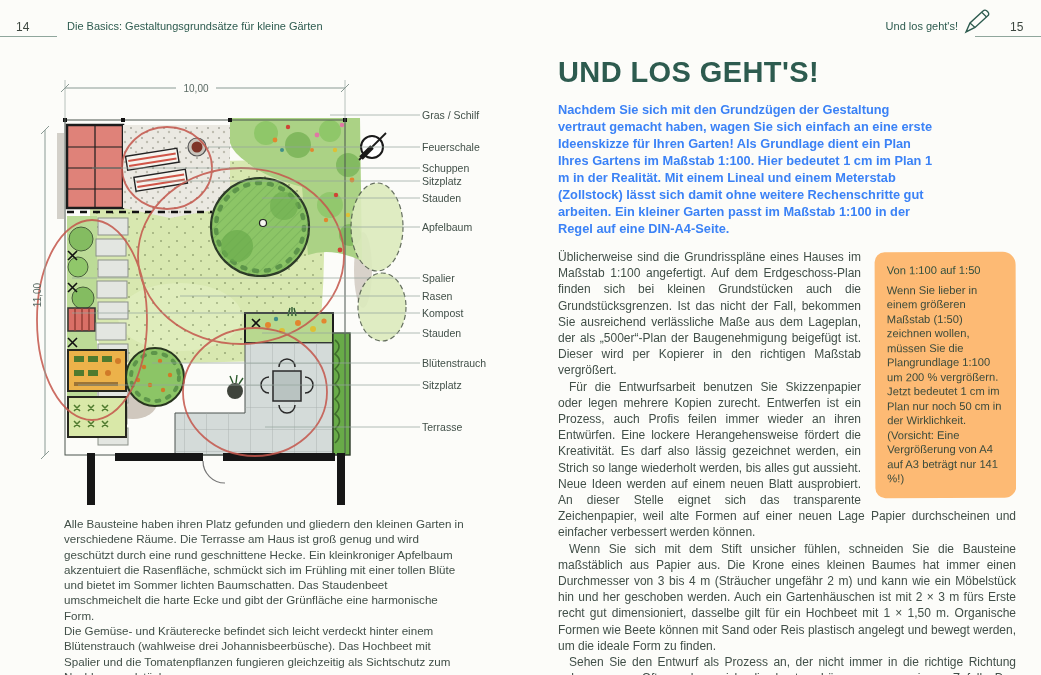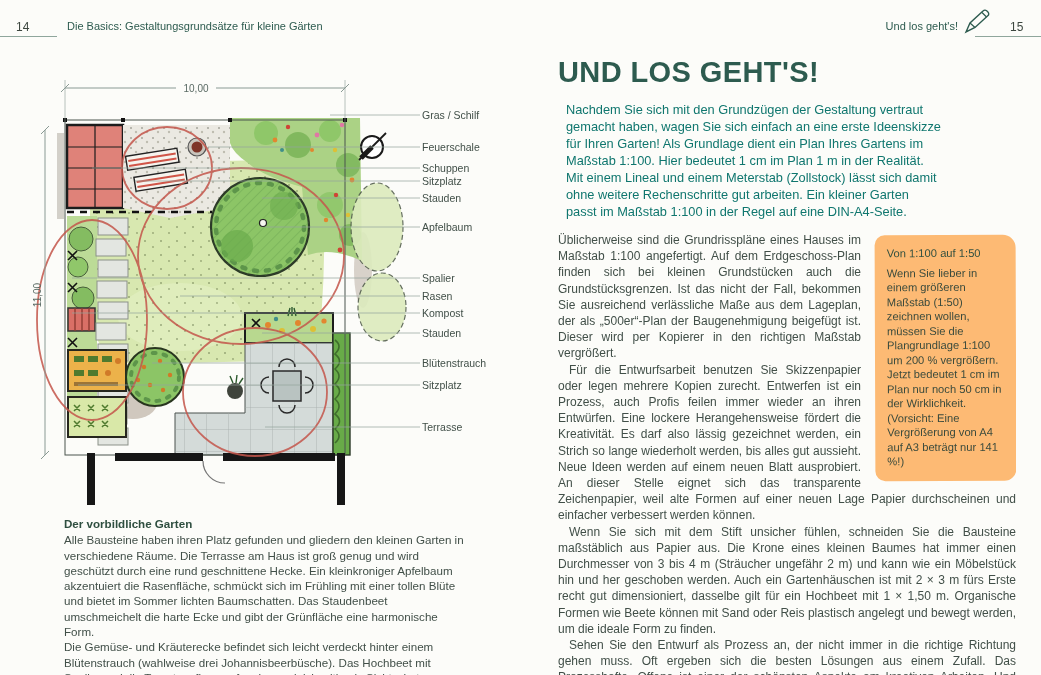--- a/index.html
+++ b/index.html
@@ -10,21 +10,21 @@
   .hdr-title{position:absolute;top:20px;font-size:11px;color:#2d5b4f;}
   
   .plan-label{position:absolute;left:422px;font-size:10.5px;color:#414f48;white-space:nowrap;}
   .caption{position:absolute;left:64px;top:516px;width:402px;height:159px;overflow:hidden;
            font-size:11.6px;line-height:15.3px;color:#414f48;}
   .caption .cap-title{font-weight:bold;color:#2f4f40;margin:0 0 1px 0;}
   .caption p{margin:0;}
   
   .rp{position:absolute;left:558px;top:56px;width:458px;height:619px;overflow:hidden;}
   .rp h1{margin:0 0 12px 0;font-size:29px;letter-spacing:.4px;color:#2d5b4f;font-weight:bold;}
-  .intro{width:376px;font-size:12.8px;line-height:17px;color:#0f766e;margin:0 0 12px 8px;}
+  .intro{width:376px;font-size:12.8px;line-height:17px;color:#3b82f6;margin:0 0 12px 0;font-weight:bold;}
   .body-text{font-size:12px;line-height:16.2px;color:#414f48;text-align:justify;}
   .body-text p{margin:0;}
   .body-text p.ind{text-indent:11px;}
   .infobox{float:right;width:117px;padding:11px 12px 12px 12px;margin:3px 0 10px 14px;
            background:#fdba74;border-radius:10px 13px 12px 10px;font-size:11.2px;
            line-height:14.5px;color:#3a4a3c;text-align:left;transform:rotate(-.2deg);}
   .infobox .bt{margin-bottom:5px;color:#33503f;}
   svg text{font-family:"Liberation Sans",sans-serif;}
 </style>
 </head>
@@ -287,21 +287,20 @@
 <div class="plan-label" style="top:221px;">Apfelbaum</div>
 <div class="plan-label" style="top:272px;">Spalier</div>
 <div class="plan-label" style="top:290px;">Rasen</div>
 <div class="plan-label" style="top:307px;">Kompost</div>
 <div class="plan-label" style="top:327px;">Stauden</div>
 <div class="plan-label" style="top:357px;text-align:right;">Blütenstrauch</div>
 <div class="plan-label" style="top:379px;">Sitzplatz</div>
 <div class="plan-label" style="top:421px;">Terrasse</div>
 
 <div class="caption">
-  <div class="cap-title">Der vorbildliche Garten</div>
   <p>Alle Bausteine haben ihren Platz gefunden und gliedern den kleinen Garten in verschiedene Räume. Die Terrasse am Haus ist groß genug und wird geschützt durch eine rund geschnittene Hecke. Ein kleinkroniger Apfelbaum akzentuiert die Rasenfläche, schmückt sich im Frühling mit einer tollen Blüte und bietet im Sommer lichten Baumschatten. Das Staudenbeet umschmeichelt die harte Ecke und gibt der Grünfläche eine harmonische Form.</p>
   <p>Die Gemüse- und Kräuterecke befindet sich leicht verdeckt hinter einem Blütenstrauch (wahlweise drei Johannisbeerbüsche). Das Hochbeet mit Spalier und die Tomatenpflanzen fungieren gleichzeitig als Sichtschutz zum Nachbargrundstück.</p>
 
 </div>
 
 <div class="rp">
   <h1>UND LOS GEHT'S!</h1>
   <p class="intro">Nachdem Sie sich mit den Grundzügen der Gestaltung vertraut gemacht haben, wagen Sie sich einfach an eine erste Ideenskizze für Ihren Garten! Als Grundlage dient ein Plan Ihres Gartens im Maßstab 1:100. Hier bedeutet 1 cm im Plan 1 m in der Realität. Mit einem Lineal und einem Meterstab (Zollstock) lässt sich damit ohne weitere Rechenschritte gut arbeiten. Ein kleiner Garten passt im Maßstab 1:100 in der Regel auf eine DIN-A4-Seite.</p>
   <div class="body-text">
     <div class="infobox">

